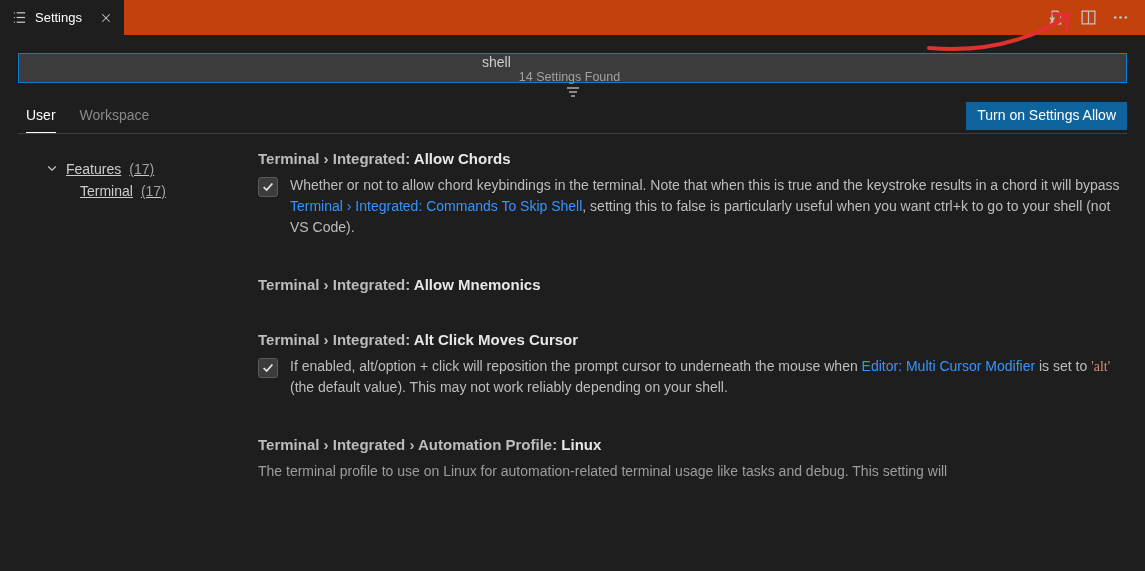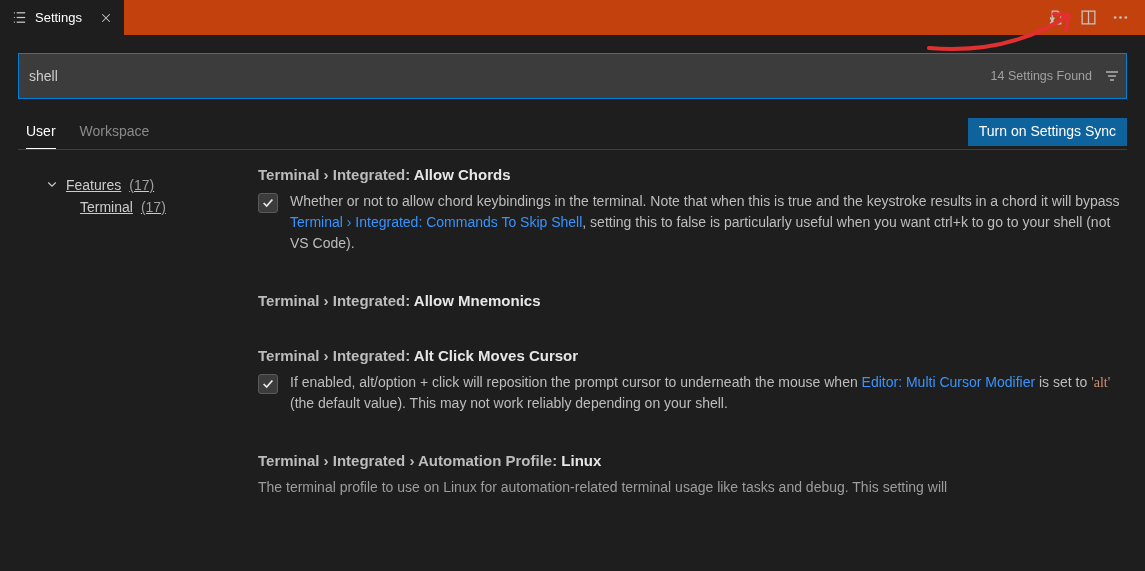--- a/index.html
+++ b/index.html
@@ -9,21 +9,21 @@
   .tabbar { height:35px; background:#c2410c; display:flex; align-items:stretch; }
   .tab { display:flex; align-items:center; background:#1e1e1e; padding:0 10px 0 12px; gap:8px; font-size:13px; color:#ffffff; }
   .tab .icon { color:#cccccc; display:flex; }
   .close-tab { width:16px; height:16px; display:flex; align-items:center; justify-content:center; margin-left:8px; color:#c5c5c5; border-radius:3px; cursor:pointer; }
   .tabbar-spacer { flex:1; }
   .titlebar-actions { display:flex; align-items:center; gap:10px; padding-right:14px; }
   .titlebar-actions .action { width:22px; height:22px; display:flex; align-items:center; justify-content:center; color:#c5c5c5; cursor:pointer; }
 
   
   .search-wrap { padding:18px 18px 10px 18px; }
-  .search-box { position:relative; display:flex; align-items:center; background:#3c3c3c; border:1px solid #007fd4; height:46px; }
+  .search-box { position:relative; display:flex; align-items:center; background:#3c3c3c; border:1px solid #007fd4; height:30px;flex-direction:column; }
   .search-input { flex:1; background:transparent; border:none; outline:none; color:#cccccc; font-size:14px; padding:0 10px; height:100%; }
   .search-meta { font-size:12.5px; color:#a0a0a0; padding-right:6px; white-space:nowrap; }
   .search-filter { width:28px; display:flex; align-items:center; justify-content:center; color:#c5c5c5; cursor:pointer; }
 
   
   .row-tabs { display:flex; align-items:center; padding:0 18px; margin-top:6px; }
   .scope-tabs { display:flex; gap:24px; }
   .scope-tab { font-size:14px; color:#8a8a8a; padding:8px 0 9px; cursor:pointer; }
   .scope-tab.active { color:#ffffff; border-bottom:1px solid #ffffff;margin-left:8px; }
   .row-tabs .grow { flex:1; }
@@ -116,21 +116,21 @@
     </span>
   </div>
 </div>
 
 <div class="row-tabs">
   <div class="scope-tabs">
     <div class="scope-tab active">User</div>
     <div class="scope-tab">Workspace</div>
   </div>
   <div class="grow"></div>
-  <button class="sync-btn">Turn on Settings Sync</button>
+  <button class="sync-btn">Turn on Settings Allow</button>
 </div>
 <div class="hr"></div>
 
 <div class="body">
 
   <div class="tree">
     <div class="tree-item">
       <span class="chev">
         <svg width="12" height="12" viewBox="0 0 16 16" fill="none" stroke="currentColor" stroke-width="1.5">
             <path d="M3 6l5 5 5-5"></path>

